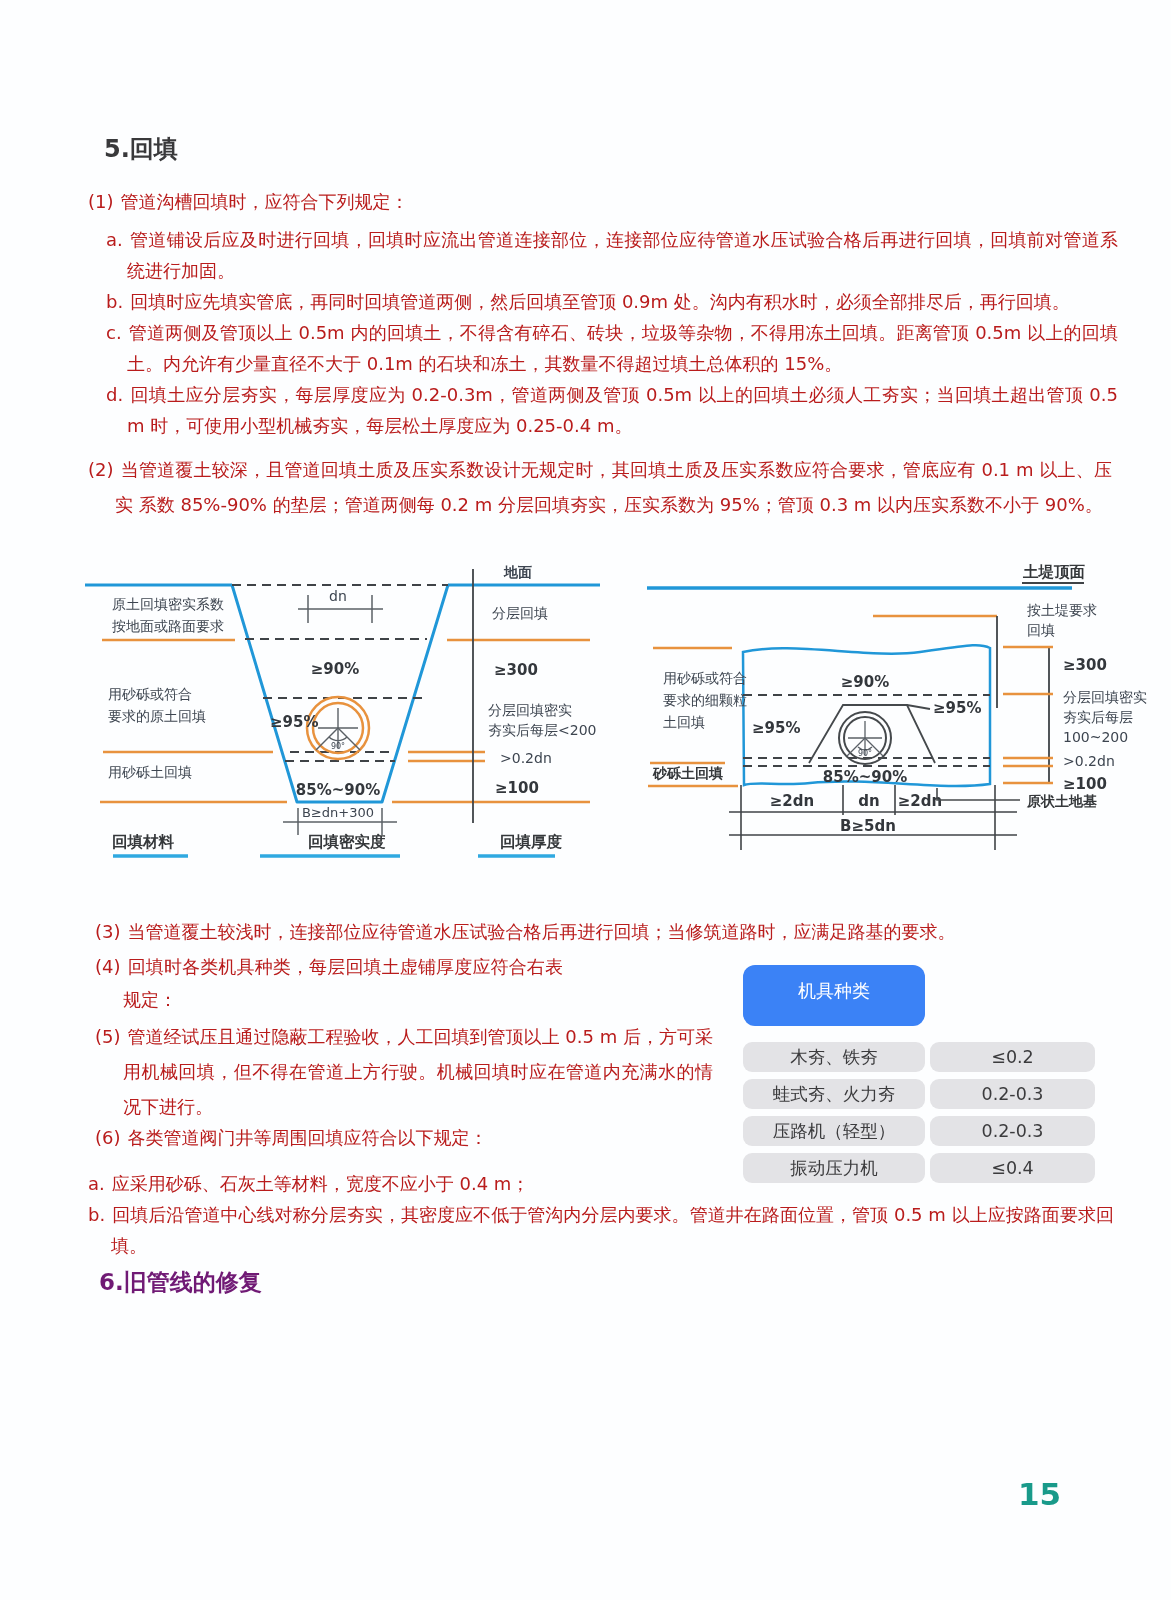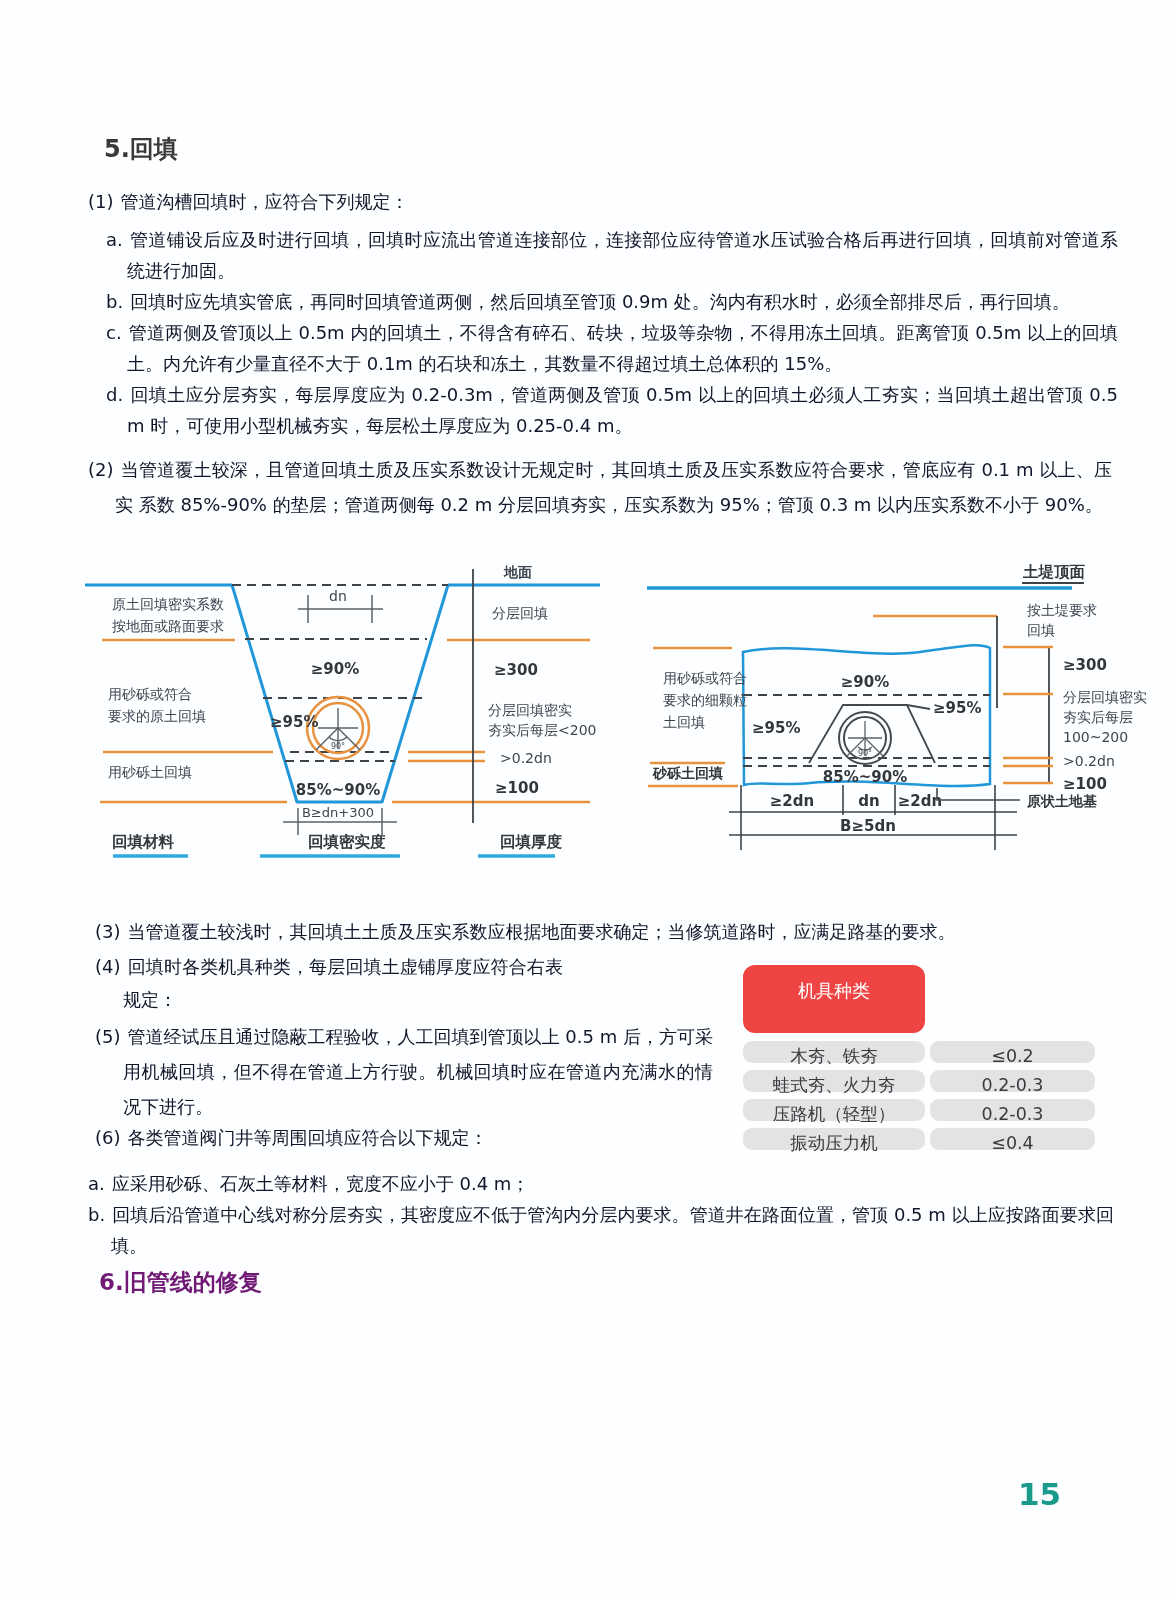--- a/index.html
+++ b/index.html
@@ -16,41 +16,41 @@
     position:absolute;left:95px;top:124px;
     font-size:24px;font-weight:bold;color:#39393b;margin:9px;
   }
   .title6{
     position:absolute;left:95px;top:1263px;
     font-size:23px;font-weight:bold;color:#701a75;margin:4px;
   }
   .para{
     position:absolute;
     font-size:18px;line-height:31px;
-    text-align:justify;color:#0f172a;
+    text-align:justify;color:#b91c1c;
   }
   .para p{margin:0;}
   .hang27{padding-left:27px;text-indent:-27px;}
   .hang21{padding-left:21px;text-indent:-21px;}
   .hang23{padding-left:23px;text-indent:-23px;}
   .hang28{padding-left:28px;text-indent:-28px;}
   .lh35{line-height:35px;}
   .lbl{margin-right:7px;}
   
   .eqtable{position:absolute;left:743px;top:965px;width:352px;}
   .eqrow{display:flex;gap:5px;margin-bottom:7px;}
   .cell{
-    background:#e3e3e6;border-radius:9px;height:22px;line-height:30px;
+    background:#e3e3e6;border-radius:9px;height:30px;line-height:30px;
     text-align:center;font-size:17.5px;color:#3b3b3d;
   }
   .c1{width:182px;}
   .c2{width:165px;}
   .cell.hd{
-    background:#ef4444;color:#ffffff;height:68px;line-height:52px;
-    border-radius:12px;font-size:18px;margin-bottom:1px;
+    background:#3b82f6;color:#ffffff;height:61px;line-height:52px;
+    border-radius:12px;font-size:18px;margin-bottom:9px;
   }
   .pagenum{
     position:absolute;left:1018px;top:1476px;
     font-size:31px;font-weight:bold;color:#199a8a;
   }
   
   svg text{font-family:"DejaVu Sans",sans-serif;fill:#3d4550;font-size:14px;}
   svg text.bold{font-weight:600;}
   svg text.cap{font-weight:bold;font-size:15.5px;fill:#35383b;}
   svg text.pct{font-weight:600;font-size:15px;fill:#33373c;}
@@ -237,21 +237,21 @@
     <text x="172" y="261" text-anchor="middle" class="pct">≥2dn</text>
     <text x="249" y="261" text-anchor="middle" class="pct">dn</text>
     <text x="300" y="261" text-anchor="middle" class="pct">≥2dn</text>
     <text x="248" y="286" text-anchor="middle" class="pct">B≥5dn</text>
 
     <polyline points="317,243 317,255 400,255" fill="none" stroke="#45494c" stroke-width="1.6"></polyline>
     <text x="407" y="261" class="cap" style="font-size:14px">原状土地基</text>
   </svg>
 
   <div class="para" style="left:95px;top:916px;width:1020px">
-    <p class="hang27"><span class="lbl">(3)</span><span>当管道覆土较浅时，其回填土土质及压实系数应根据地面要求确定；当修筑道路时，应满足路基的要求。</span></p>
+    <p class="hang27"><span class="lbl">(3)</span><span>当管道覆土较浅时，连接部位应待管道水压试验合格后再进行回填；当修筑道路时，应满足路基的要求。</span></p>
   </div>
 
   <div class="para" style="left:95px;top:950px;width:468px;line-height:33px">
     <p class="hang28"><span class="lbl">(4)</span><span>回填时各类机具种类，每层回填土虚铺厚度应符合右表规定：</span></p>
   </div>
 
   <div class="para lh35" style="left:95px;top:1019px;width:618px">
     <p class="hang28"><span class="lbl">(5)</span><span>管道经试压且通过隐蔽工程验收，人工回填到管顶以上 0.5 m 后，方可采用机械回填，但不得在管道上方行驶。机械回填时应在管道内充满水的情况下进行。</span></p>
   </div>
 

